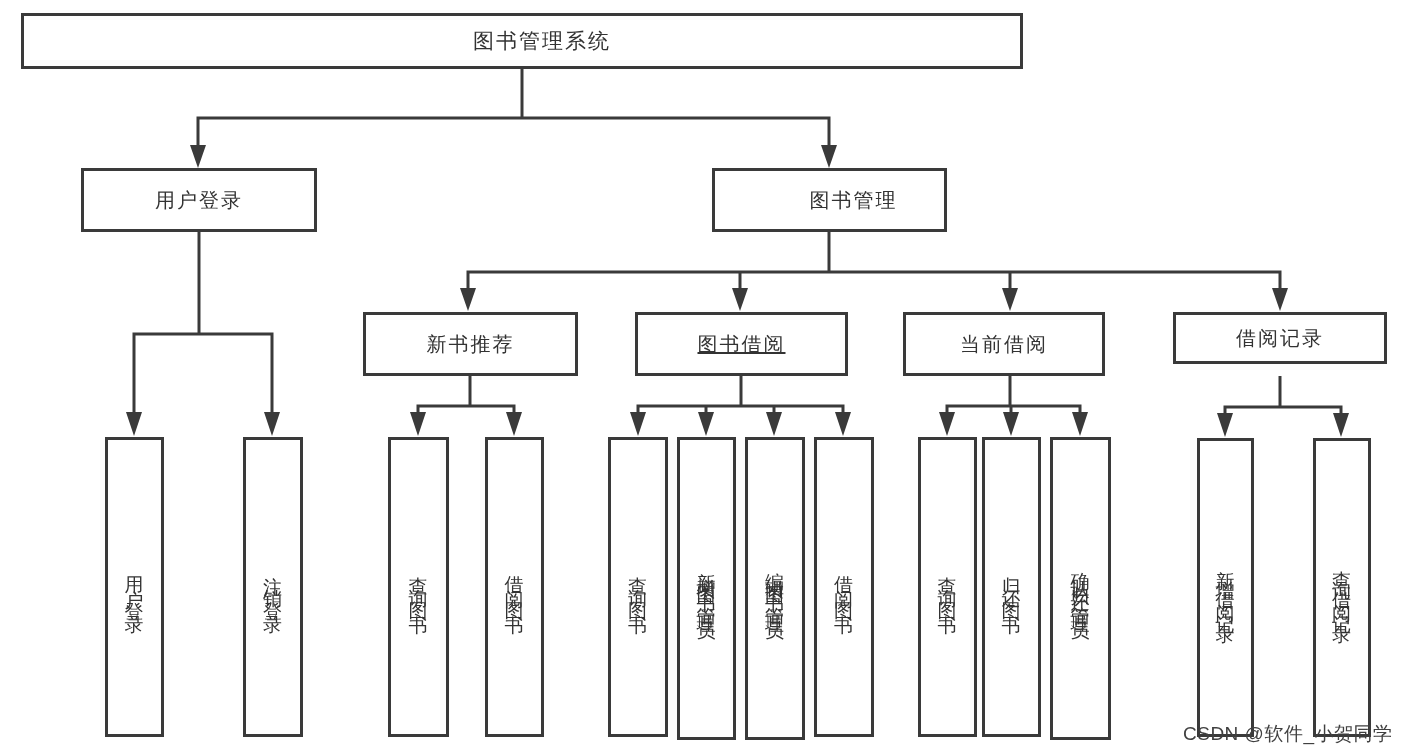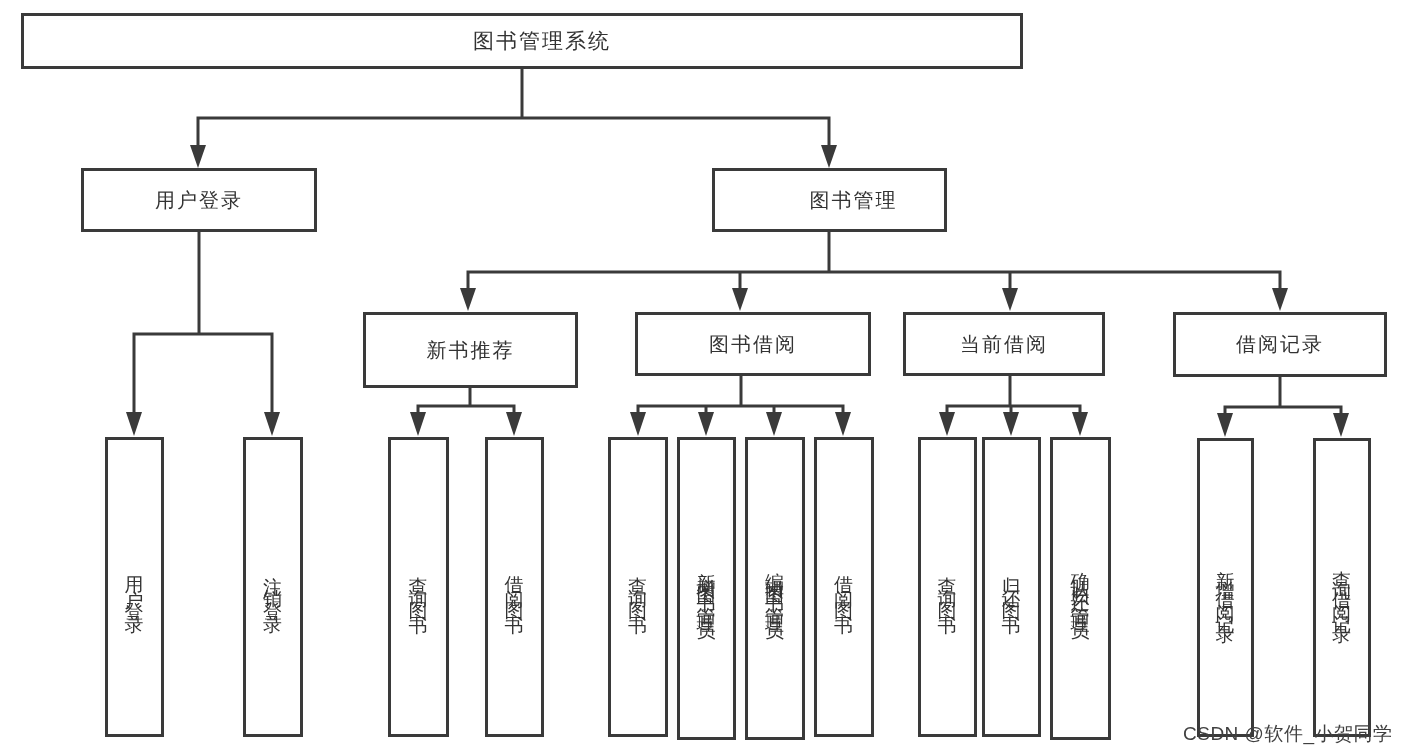--- a/index.html
+++ b/index.html
@@ -127,24 +127,24 @@
       <polygon points="1217,413 1233,413 1225,437"></polygon>
       <polygon points="1333,413 1349,413 1341,437"></polygon>
     </g>
   </svg>
 
   <div class="node title-box" style="left:21px; top:13px; width:1002px; height:56px;">图书管理系统</div>
 
   <div class="node" style="left:81px; top:168px; width:236px; height:64px;">用户登录</div>
   <div class="node" style="left:712px; top:168px; width:235px; height:64px;padding-left:48px;">图书管理</div>
 
-  <div class="node" style="left:363px; top:312px; width:215px; height:76px;">新书推荐</div>
-  <div class="node" style="left:635px; top:312px; width:236px; height:64px;">图书借阅</div>
+  <div class="node" style="left:363px; top:312px; width:215px; height:64px;">新书推荐</div>
+  <div class="node" style="left:635px; top:312px; width:213px; height:64px;text-decoration:underline;">图书借阅</div>
   <div class="node" style="left:903px; top:312px; width:202px; height:64px;font-family:Liberation Mono, monospace;">当前借阅</div>
-  <div class="node" style="left:1173px; top:312px; width:214px; height:65px;">借阅记录</div>
+  <div class="node" style="left:1173px; top:312px; width:214px; height:52px;">借阅记录</div>
 
   <div class="node leaf" style="left:105px; top:437px; width:59px; height:300px;">用户登录</div>
   <div class="node leaf" style="left:243px; top:437px; width:60px; height:300px;">注销登录</div>
 
   <div class="node leaf" style="left:388px; top:437px; width:61px; height:300px;">查询图书</div>
   <div class="node leaf" style="left:485px; top:437px; width:59px; height:300px;">借阅图书</div>
 
   <div class="node leaf" style="left:608px; top:437px; width:60px; height:300px;">查询图书</div>
   <div class="node leaf len9" style="left:677px; top:437px; width:59px; height:303px;">新增图书（管理员）</div>
   <div class="node leaf len9" style="left:745px; top:437px; width:60px; height:303px;">编辑图书（管理员）</div>

